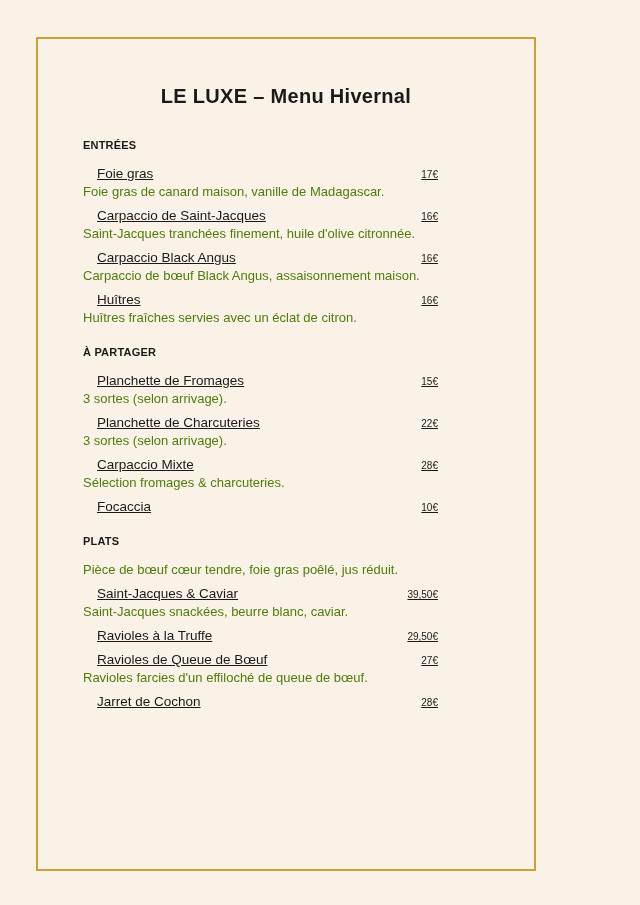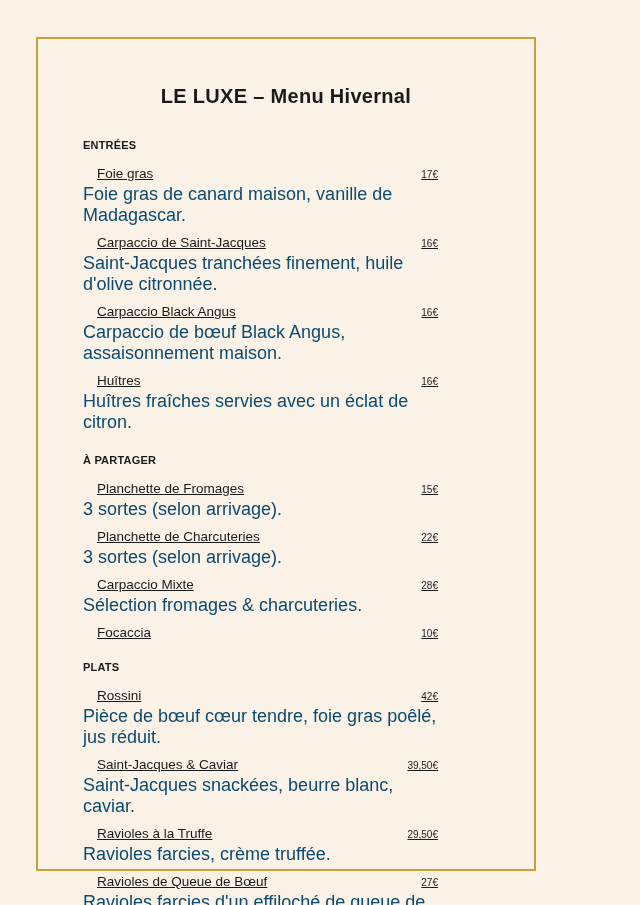--- a/index.html
+++ b/index.html
@@ -59,22 +59,22 @@
     text-decoration: underline;
   }
   .item-name {
     font-size: 13.5px;
     padding-left: 14px;
   }
   .item-price {
     font-size: 10px;
   }
   .item-desc {
-    font-size: 18px;
-    color: #0c4a6e;
+    font-size: 13px;
+    color: #4d7c0f;
     margin-bottom: 5px;
   }
 </style>
 </head>
 <body>
 
 <div class="page">
   <div class="frame"></div>
   <h1 class="title">LE LUXE – Menu Hivernal</h1>
   <main class="content">
@@ -135,39 +135,34 @@
         <div class="menu-item">
           <div class="item-line">
             <span class="item-name">Focaccia</span>
             <span class="item-price">10€</span>
           </div>
         </div>
       </section>
       <section class="menu-section">
         <h2 class="section-heading">PLATS</h2>
         <div class="menu-item">
-          <div class="item-line">
-            <span class="item-name">Rossini</span>
-            <span class="item-price">42€</span>
-          </div>
           <p class="item-desc">Pièce de bœuf cœur tendre, foie gras poêlé, jus réduit.</p>
         </div>
         <div class="menu-item">
           <div class="item-line">
             <span class="item-name">Saint-Jacques &amp; Caviar</span>
             <span class="item-price">39,50€</span>
           </div>
           <p class="item-desc">Saint-Jacques snackées, beurre blanc, caviar.</p>
         </div>
         <div class="menu-item">
           <div class="item-line">
             <span class="item-name">Ravioles à la Truffe</span>
             <span class="item-price">29,50€</span>
           </div>
-          <p class="item-desc">Ravioles farcies, crème truffée.</p>
         </div>
         <div class="menu-item">
           <div class="item-line">
             <span class="item-name">Ravioles de Queue de Bœuf</span>
             <span class="item-price">27€</span>
           </div>
           <p class="item-desc">Ravioles farcies d'un effiloché de queue de bœuf.</p>
         </div>
         <div class="menu-item">
           <div class="item-line">

